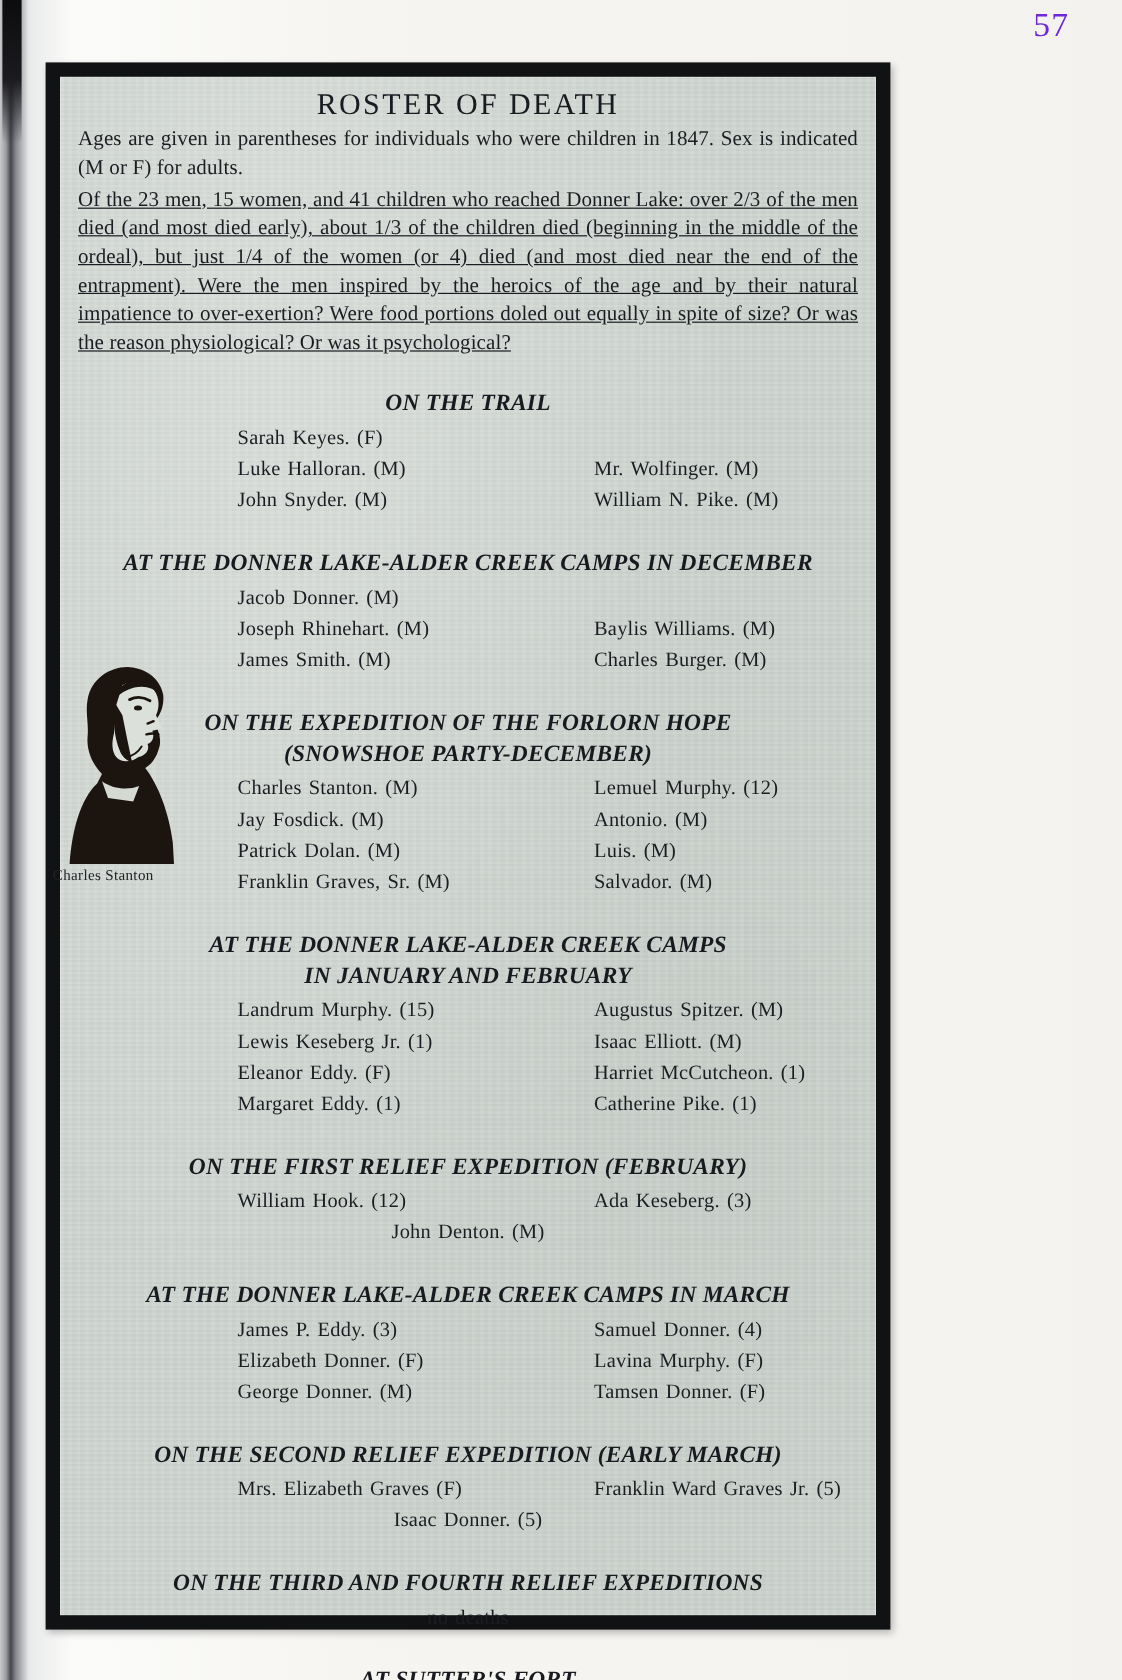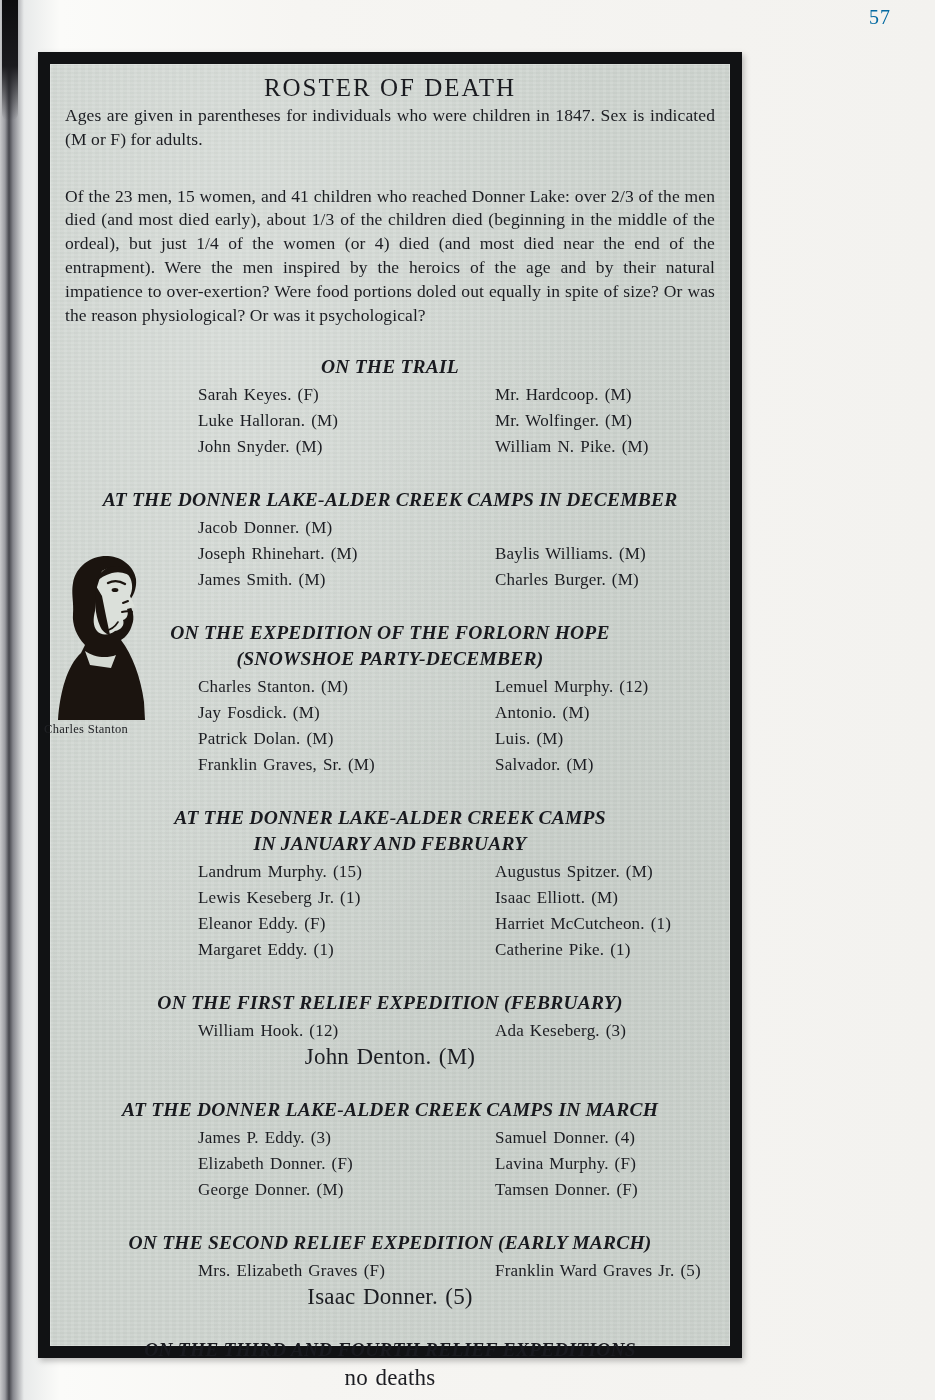--- a/index.html
+++ b/index.html
@@ -8,21 +8,21 @@
     font-family:"Liberation Serif","DejaVu Serif",serif;
     background:linear-gradient(90deg,#c9cacc 0px,#9b9ca1 5px,#45464c 9px,#85868c 13px,#e8eaea 24px,#fbfbf9 60px,#f6f5f2 300px,#f3f2ef 934px);
   }
   .spine-top{
     position:absolute;left:2px;top:0;width:16px;height:120px;
     background:linear-gradient(180deg,#0c0c0e 0%,#1b1b1f 55%,rgba(40,40,46,0) 100%);
     border-radius:0 0 6px 6px;
   }
   .page-number{
     position:absolute;top:6px;right:44px;
-    font-size:20px;letter-spacing:1px;color:#0369a1;
+    font-size:28px;letter-spacing:1px;color:#6d28d9;
   }
   .frame{
     position:absolute;left:38px;top:52px;width:704px;height:1306px;
     background:#111214;box-sizing:border-box;padding:12px;
     box-shadow:2px 3px 6px rgba(0,0,0,0.25);
   }
   .frame-inner{
     position:relative;width:100%;height:100%;box-sizing:border-box;
     background-color:#cfd5d0;
     background-image:
@@ -35,34 +35,34 @@
     padding:4px 0 0 0;
   }
   .panel-title{
     margin:6px 0 2px 0;text-align:center;font-weight:400;
     font-size:25px;letter-spacing:2px;color:#1a1b20;
   }
   .intro p{
     margin:0;padding:0 15px;text-align:justify;
     font-size:17.5px;line-height:1.36;letter-spacing:0.1px;
   }
-  .intro p + p{margin-top:33px;}
+  .intro p + p{margin-top:3px;text-decoration:underline;}
   .roster-sections{display:block;}
   .roster-section{margin-top:27px;}
   .sec-heading{
     margin:0 0 2px 0;text-align:center;
     font-style:italic;font-weight:700;font-size:19.5px;
     line-height:26px;letter-spacing:0.2px;color:#191a1f;
   }
   .pair-row{
     margin-left:148px;display:grid;grid-template-columns:297px auto;
     font-size:17px;line-height:26px;letter-spacing:0.2px;word-spacing:1.5px;
   }
   .center-row{
-    text-align:center;font-size:23px;line-height:26px;
+    text-align:center;font-size:17px;line-height:26px;
     letter-spacing:0.2px;word-spacing:1.5px;
   }
   .portrait{
     position:absolute;left:-12px;top:488px;width:132px;
     text-align:left;
   }
   .portrait svg{display:block;}
   .portrait-caption{
     font-size:12.5px;color:#222327;margin:2px 0 0 6px;letter-spacing:0.3px;
   }
@@ -84,21 +84,20 @@
       <p>Of the 23 men, 15 women, and 41 children who reached Donner Lake: over 2/3 of the men died (and most died early), about 1/3 of the children died (beginning in the middle of the ordeal), but just 1/4 of the women (or 4) died (and most died near the end of the entrapment). Were the men inspired by the heroics of the age and by their natural impatience to over-exertion? Were food portions doled out equally in spite of size? Or was the reason physiological? Or was it psychological?</p>
     </div>
 
     <div class="roster-sections">
         <section class="roster-section">
           <h2 class="sec-heading">
             <div>ON THE TRAIL</div>
           </h2>
           <div class="pair-row">
             <span>Sarah Keyes. (F)</span>
-            <span>Mr. Hardcoop. (M)</span>
           </div>
           <div class="pair-row">
             <span>Luke Halloran. (M)</span>
             <span>Mr. Wolfinger. (M)</span>
           </div>
           <div class="pair-row">
             <span>John Snyder. (M)</span>
             <span>William N. Pike. (M)</span>
           </div>
         </section>

